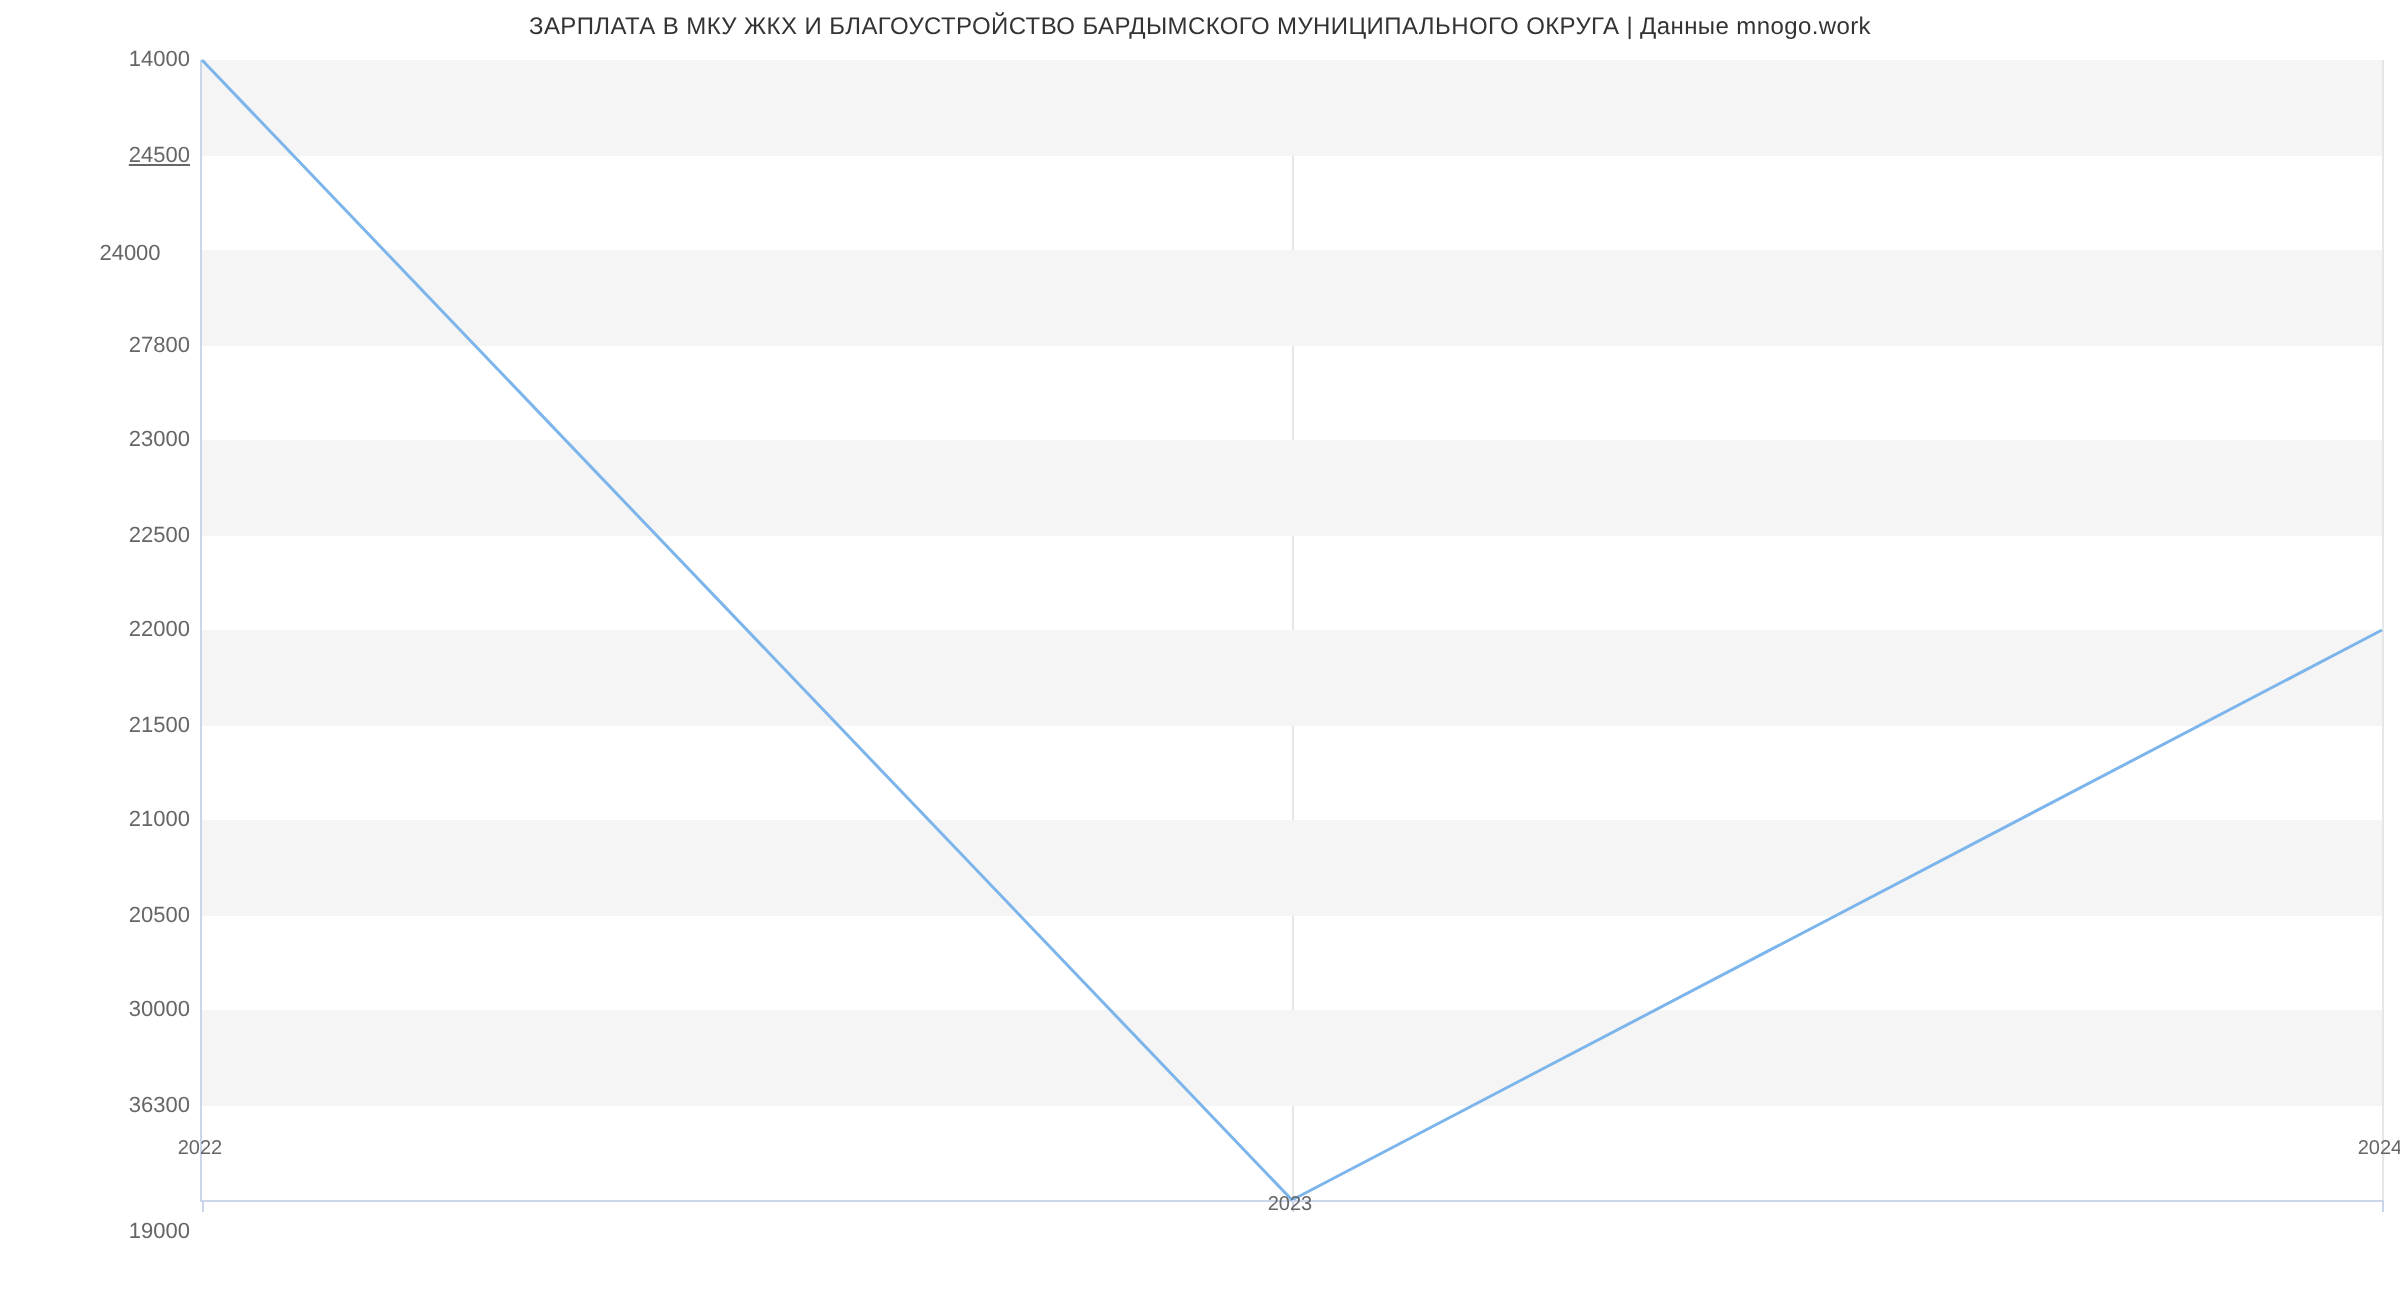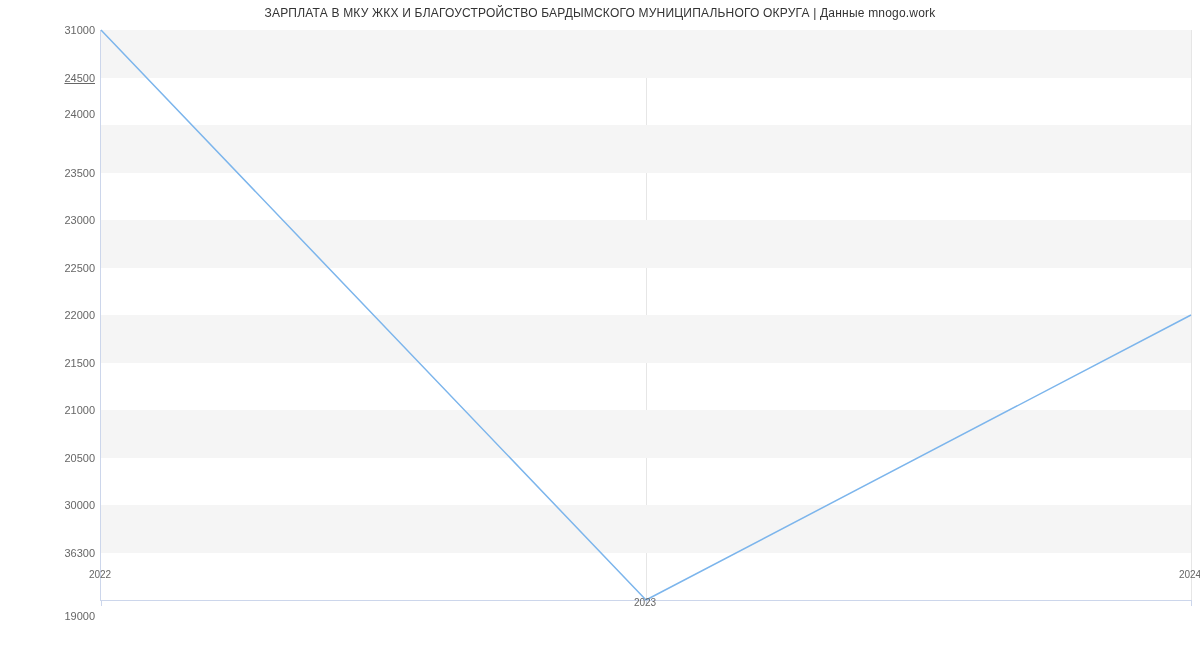--- a/index.html
+++ b/index.html
@@ -105,20 +105,20 @@
     </div>
 <div class="y-label" style="top: 616px;">19000</div>
     <div class="y-label" style="top: 552.5px;">36300</div>
     <div class="y-label" style="top: 505px;">30000</div>
     <div class="y-label" style="top: 457.5px;">20500</div>
     <div class="y-label" style="top: 410px;">21000</div>
     <div class="y-label" style="top: 362.5px;">21500</div>
     <div class="y-label" style="top: 315px;">22000</div>
     <div class="y-label" style="top: 267.5px;">22500</div>
     <div class="y-label" style="top: 220px;">23000</div>
-    <div class="y-label" style="top: 172.5px;">23500</div>
-    <div class="y-label" style="top: 114px;">24000</div>
+    <div class="y-label" style="top: 172.5px;">27800</div>
+    <div class="y-label" style="top: 127px; text-align: center;">24000</div>
     <div class="y-label" style="top: 77.5px; text-decoration: underline;">24500</div>
-    <div class="y-label" style="top: 30px;">31000</div>
+    <div class="y-label" style="top: 30px;">14000</div>
     <div class="x-label" style="left: 100px;">2022</div>
     <div class="x-label" style="left: 645px; margin-top: 28px;">2023</div>
     <div class="x-label" style="left: 1190px;">2024</div>
   </div>
 
 </body></html>

